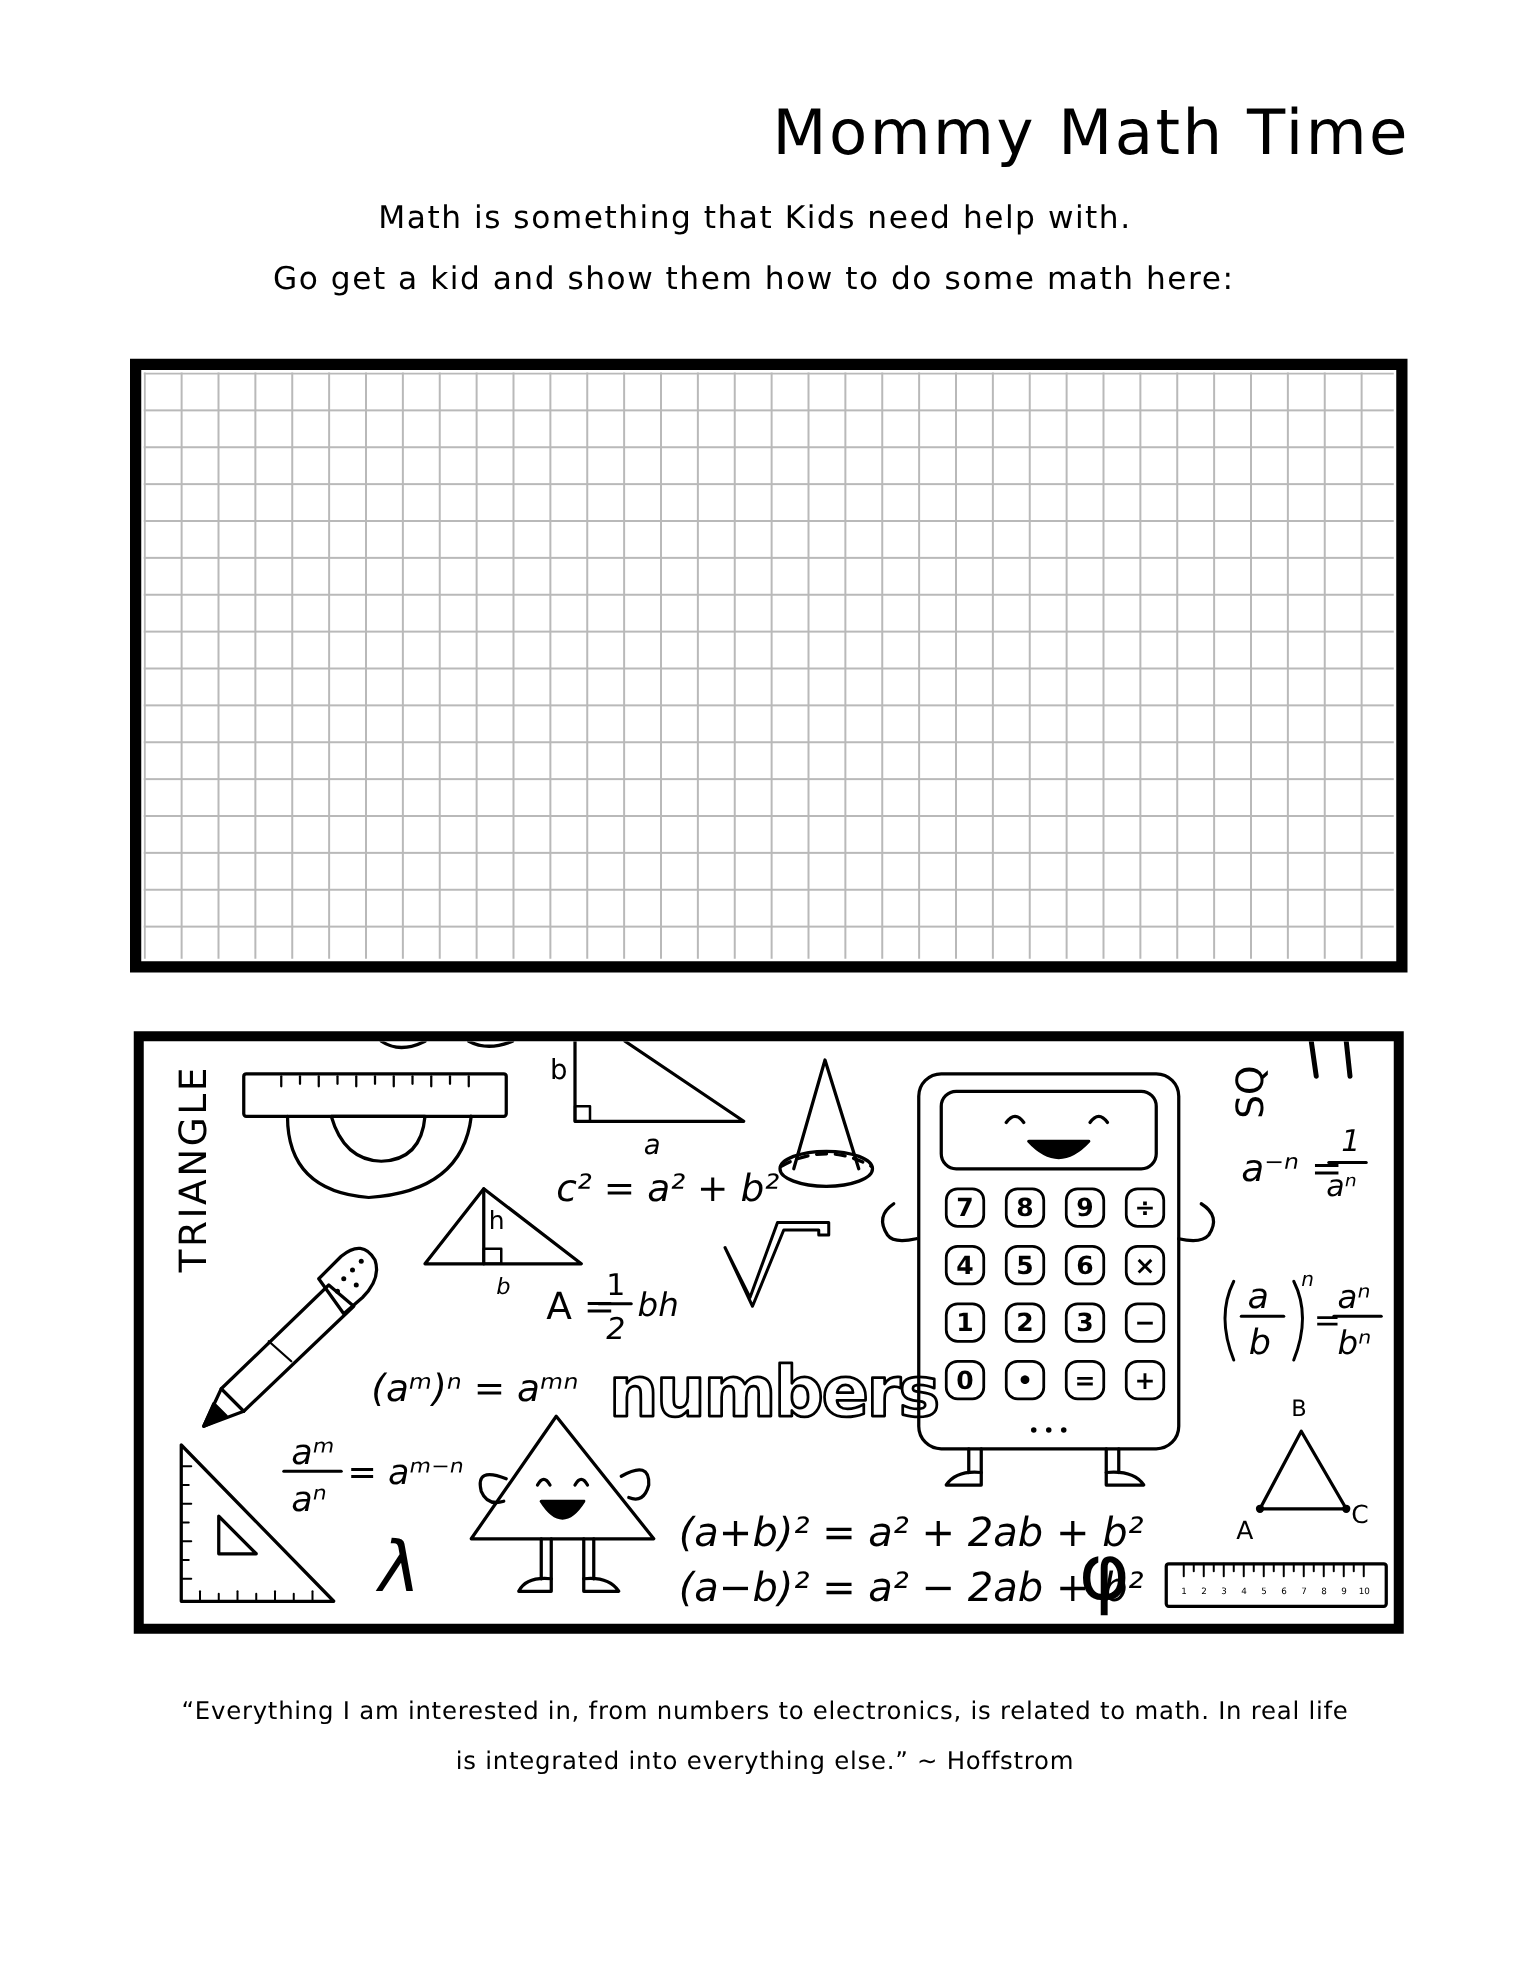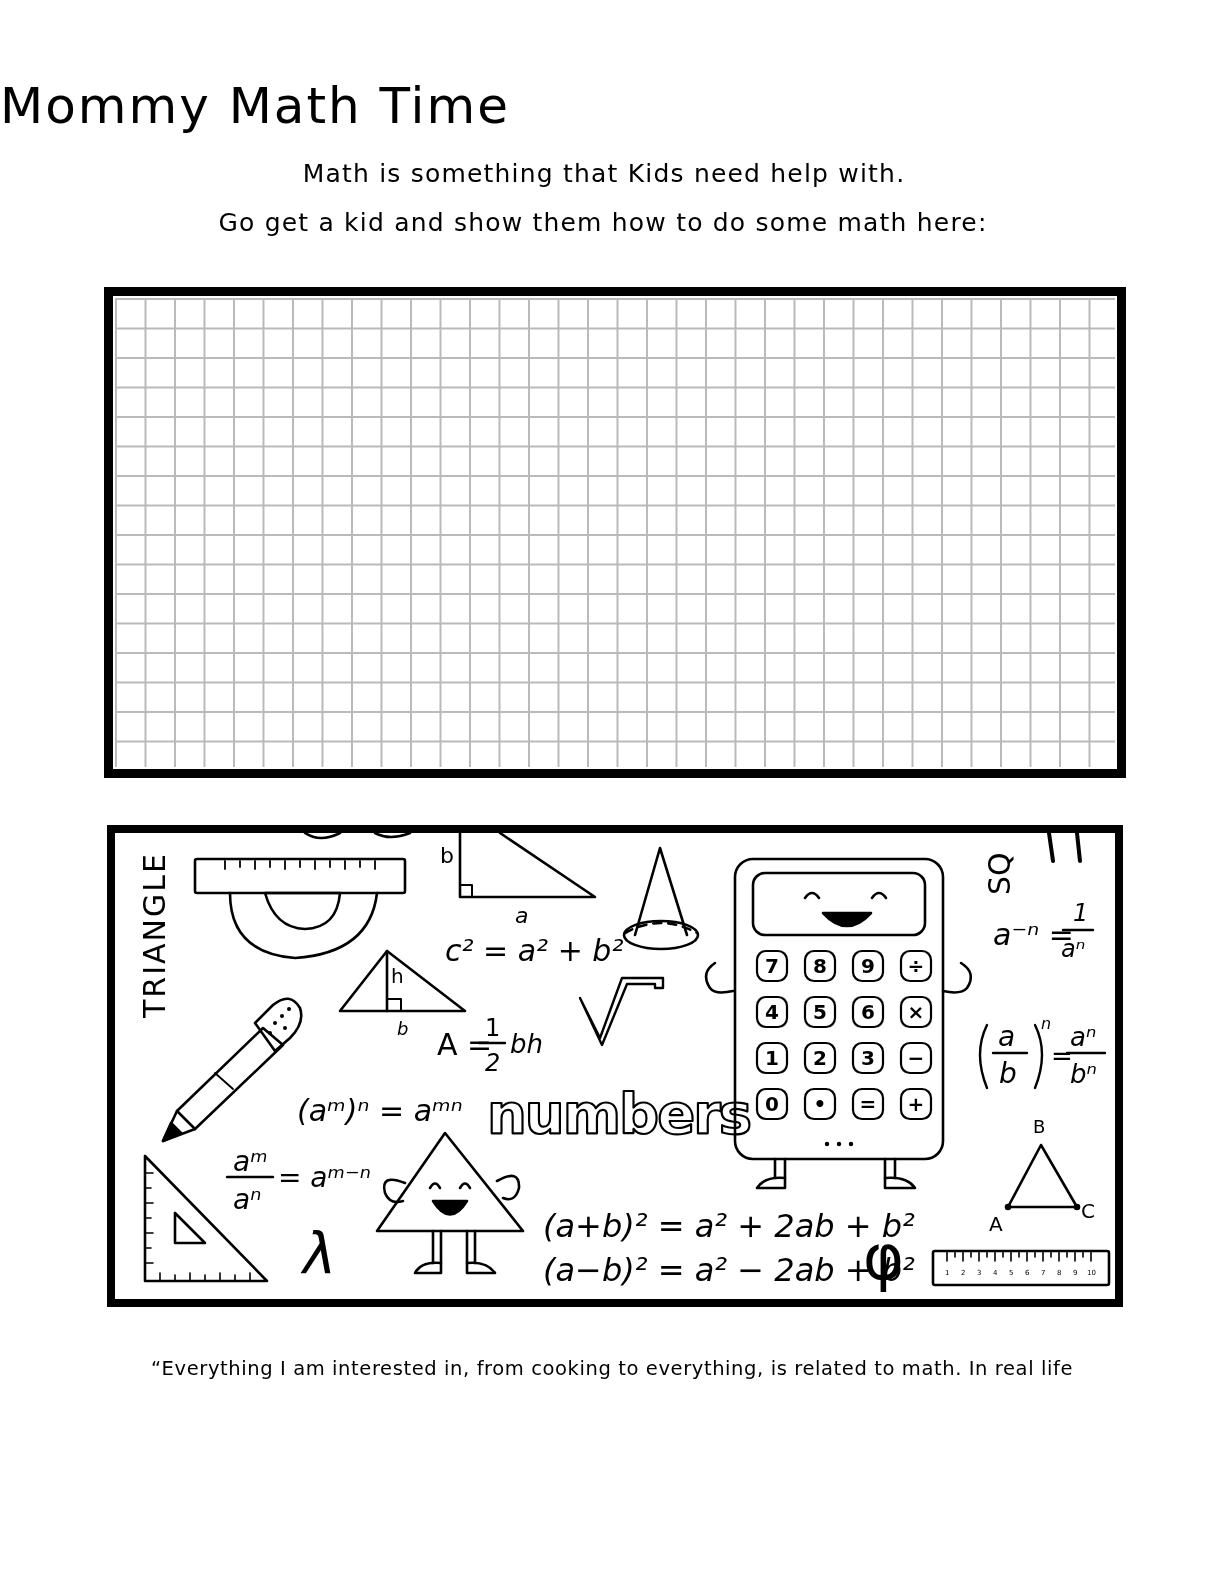--- a/index.html
+++ b/index.html
@@ -1,18 +1,18 @@
 <!DOCTYPE html>
 <html><head>
 <meta charset="utf-8">
 <style>
   html, body { margin: 0; padding: 0; background: #ffffff; }
   body { width: 1224px; height: 1584px; position: relative; overflow: hidden;
          font-family: "DejaVu Sans", sans-serif; color: #000; }
-  .title { position: absolute; top: 74px; left: 0; width: 1128px; text-align: left;
+  .title { position: absolute; top: 74px; left: 0; width: 1128px; text-align: right;
            font-size: 50px; letter-spacing: 2px; font-weight: normal; margin: 0; line-height: 64px; }
   .sub { position: absolute; left: 0; width: 1224px; text-align: center; font-size: 25px;
          letter-spacing: 1.2px; line-height: 32px; }
   .sub1 { top: 158px; left: -8px; }
   .sub2 { top: 207px; left: -9px; }
 
   .grid-box { position: absolute; left: 104px; top: 287px; width: 1022px; height: 491px;
               box-sizing: border-box; border: 9px solid #000; background: #fff; }
   .grid-box .grid { position: absolute; left: 2px; top: 2px; right: 2px; bottom: 2px;
               background-image:
@@ -288,14 +288,15 @@
         <text class="hw" x="926" y="442">7</text>
         <text class="hw" x="942" y="442">8</text>
         <text class="hw" x="958" y="442">9</text>
         <text class="hw" x="972" y="442">10</text>
       </g>
     </g>
   </svg>
 </div>
 
 <div class="quote">
-  <div>“Everything I am interested in, from cooking to everything, is related to math. In real life</div>
+  <div>“Everything I am interested in, from numbers to electronics, is related to math. In real life</div>
+  <div>is integrated into everything else.”  ~ Hoffstrom</div>
 </div>
 
 </body></html>

